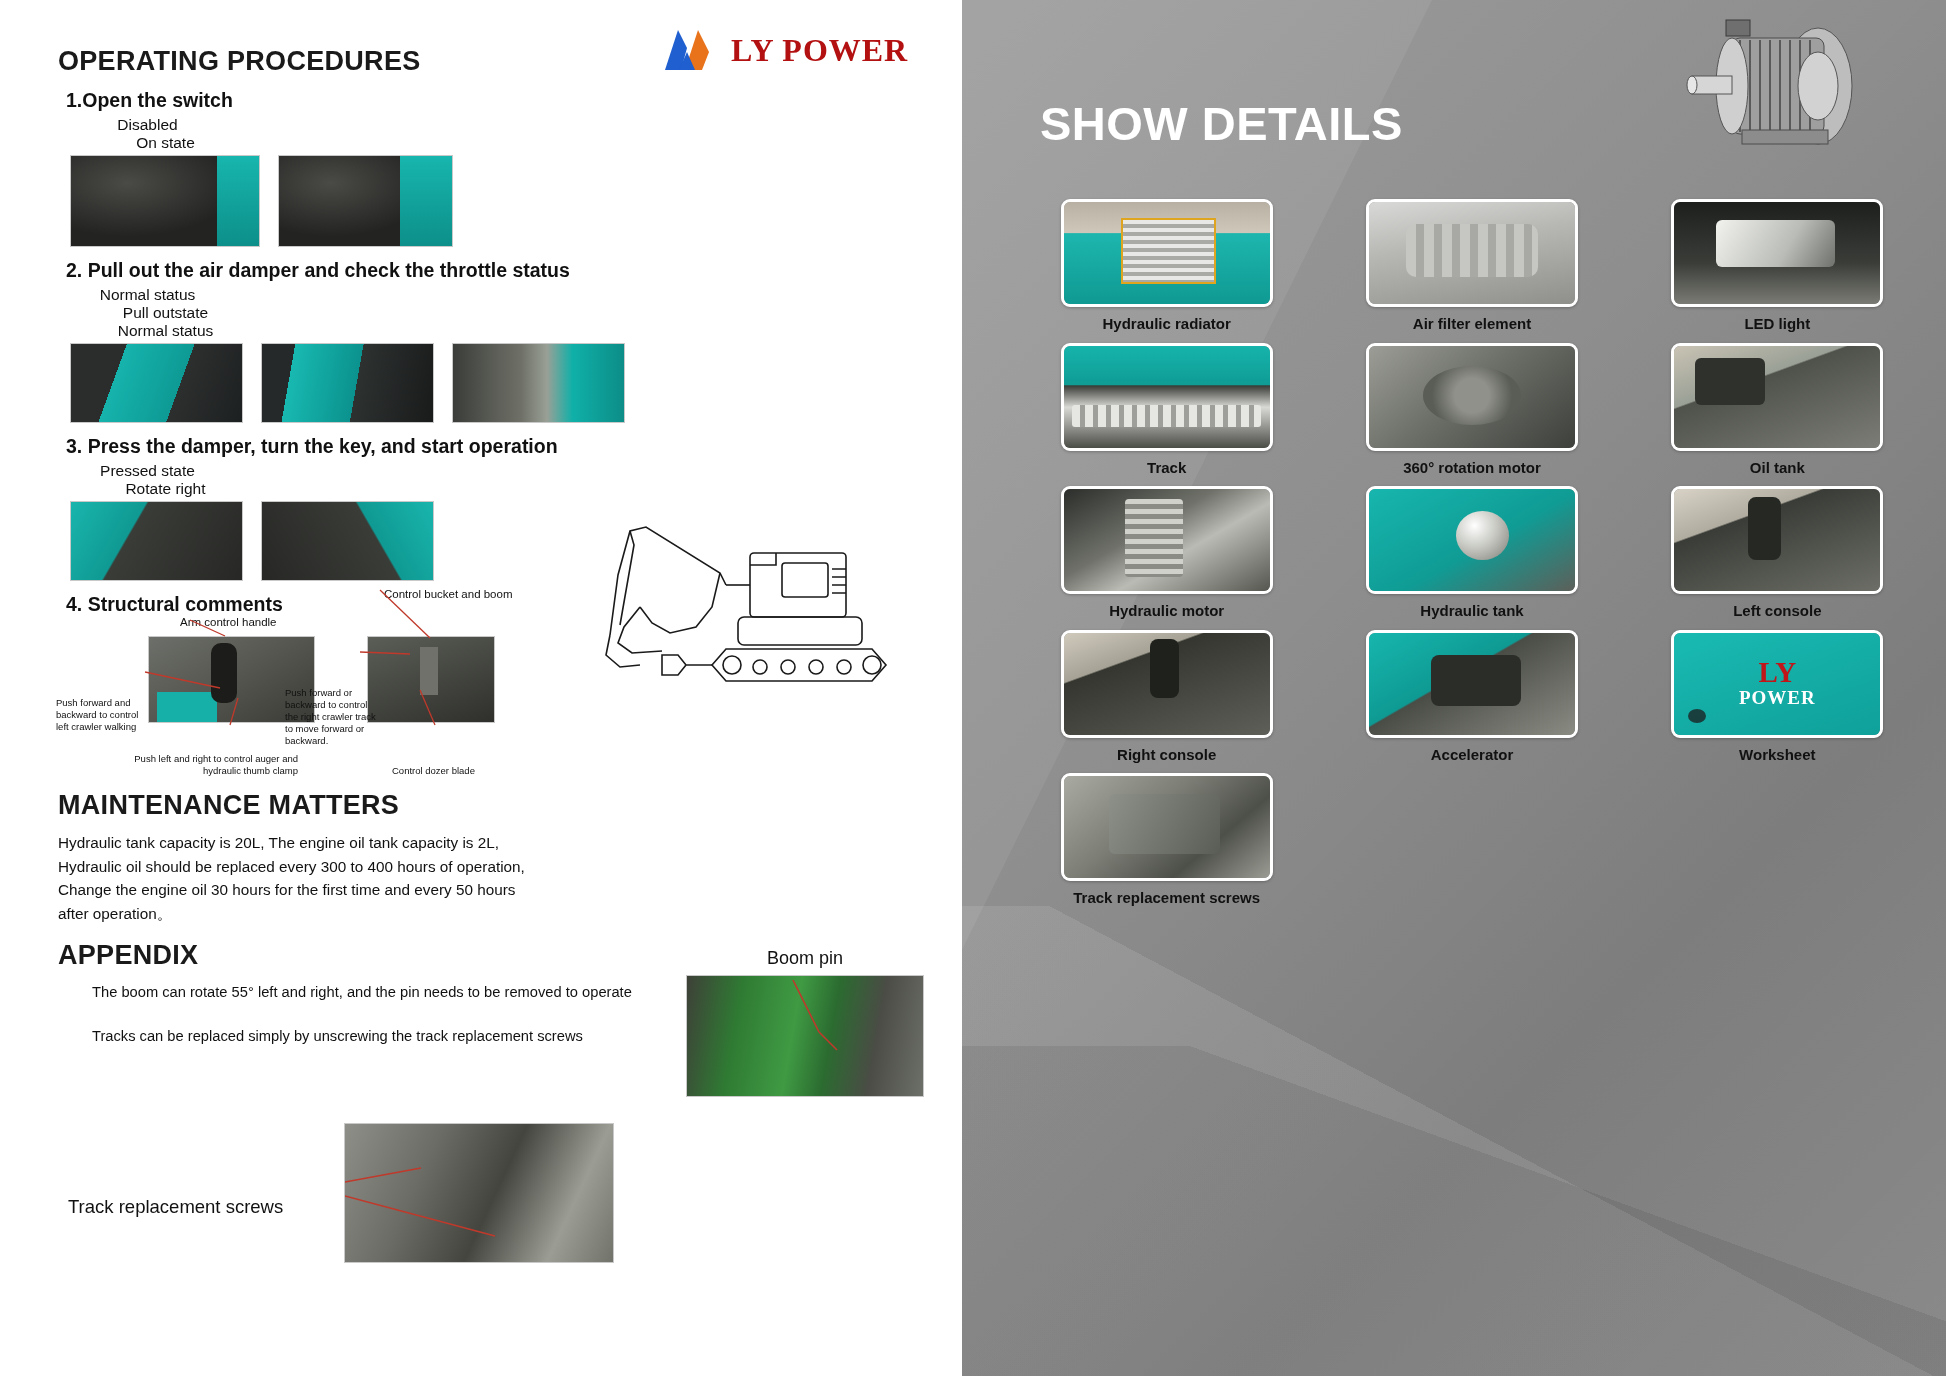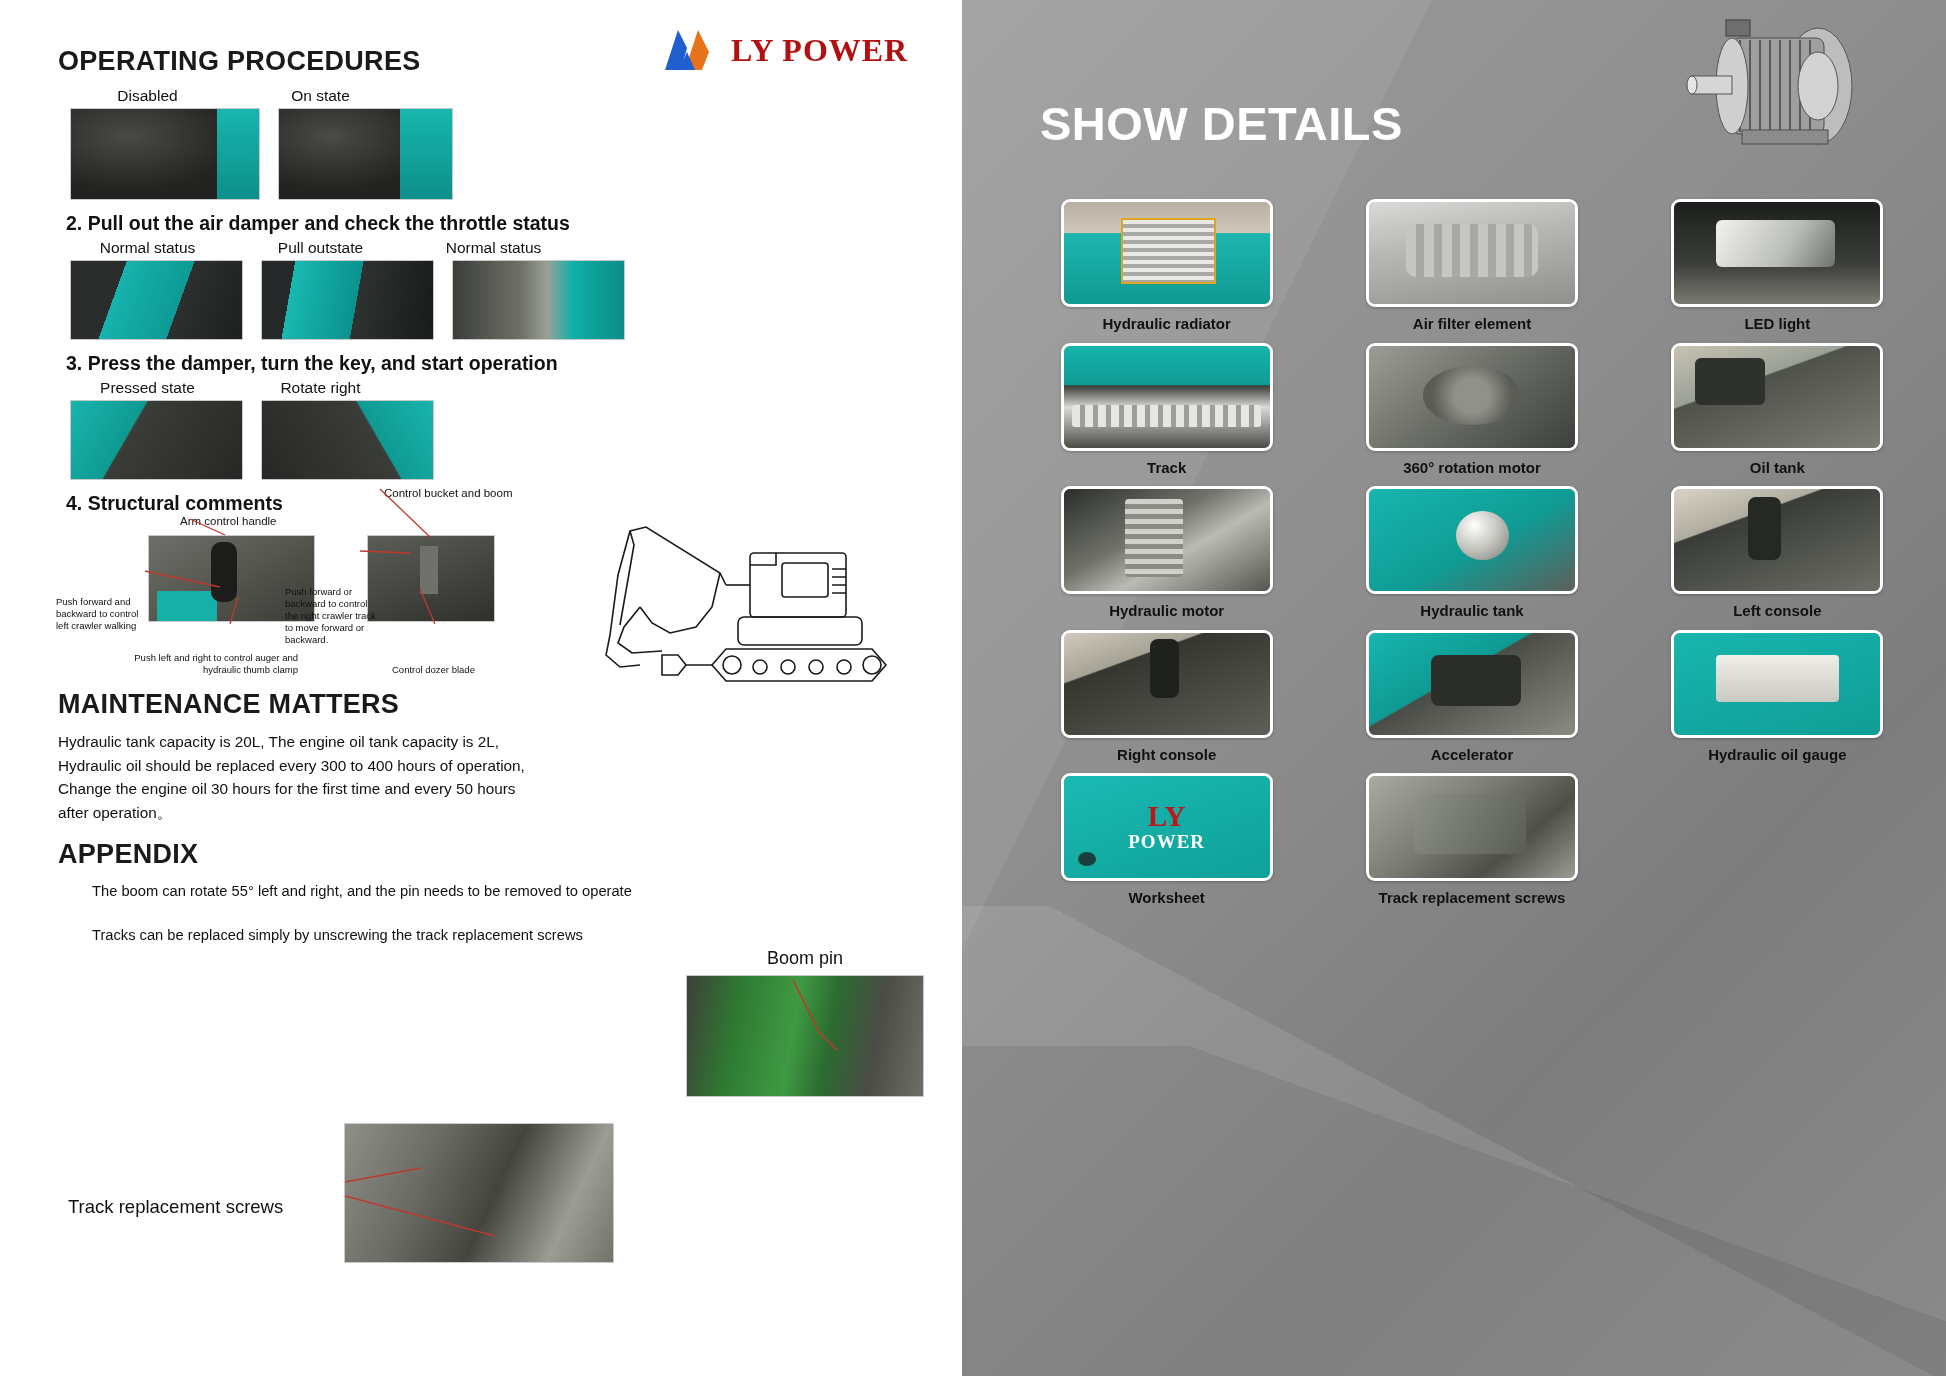--- a/index.html
+++ b/index.html
@@ -30,21 +30,21 @@
     letter-spacing: 1px; font-family: "Liberation Serif", serif;
   }
   h1.section-title {
     font-size: 27px; font-weight: bold; color: #1a1a1a;
     margin: 16px 0 10px 58px; letter-spacing: .3px;
   }
   h2.step {
     font-size: 19.5px; font-weight: bold; color: #111;
     margin: 12px 0 4px 66px;
   }
-  .caption-row { display: flex; margin-left: 70px; }
+  .caption-row { display: flex; margin-left: 70px; flex-direction: column; }
   .cap {
     font-size: 15.5px; color: #111; text-align: center;
   }
   .thumb-row { display: flex; margin-left: 70px; gap: 18px; }
   .thumb {
     border: 1px solid #c9c9c9;
     background: #2b2b2b;
     position: relative; overflow: hidden;
   }
   .ph { position:absolute; inset:0; }
@@ -190,20 +190,21 @@
       <svg class="brand-mark" width="58" height="40" viewBox="0 0 58 40">
         <polygon points="0,40 13,0 22,18 16,40" fill="#1f5fd0"></polygon>
         <polygon points="20,40 33,0 44,22 37,40" fill="#e8731a"></polygon>
         <polygon points="14,40 22,22 30,40" fill="#1f5fd0"></polygon>
       </svg>
       <span class="brand-text">LY POWER</span>
     </div>
 
     <h1 class="section-title">OPERATING PROCEDURES</h1>
 
+    <h2 class="step">1.Open the switch</h2>
     <div class="caption-row" style="margin-left:70px;">
       <div class="cap" style="width:155px;">Disabled</div>
       <div class="cap" style="width:155px;margin-left:18px;">On state</div>
     </div>
     <div class="thumb-row" style="margin-top:3px;">
       <div class="thumb" style="width:190px;height:92px;">
         <div class="ph dark-seat"></div>
         <div style="position:absolute;right:0;top:0;width:42px;height:100%;background:linear-gradient(180deg,#17b6ae,#0d8f8a);"></div>
       </div>
       <div class="thumb" style="width:175px;height:92px;">
@@ -430,26 +431,20 @@
       </div>
       <div class="cell">
         <div class="img">
             <div class="ph p-acc"></div>
           </div>
         <div class="lab">Accelerator</div>
       </div>
 
       <div class="cell">
         <div class="img">
-            <div class="ph p-gauge"></div>
-          </div>
-        <div class="lab">Hydraulic oil gauge</div>
-      </div>
-      <div class="cell">
-        <div class="img">
           <div class="ph p-ws"></div>
           <div class="ws-logo">
             <span class="ws-ly">LY</span>
             <span class="ws-pw">POWER</span>
           </div>
           <div class="ws-dot"></div>
         </div>
         <div class="lab">Worksheet</div>
       </div>
       <div class="cell">

